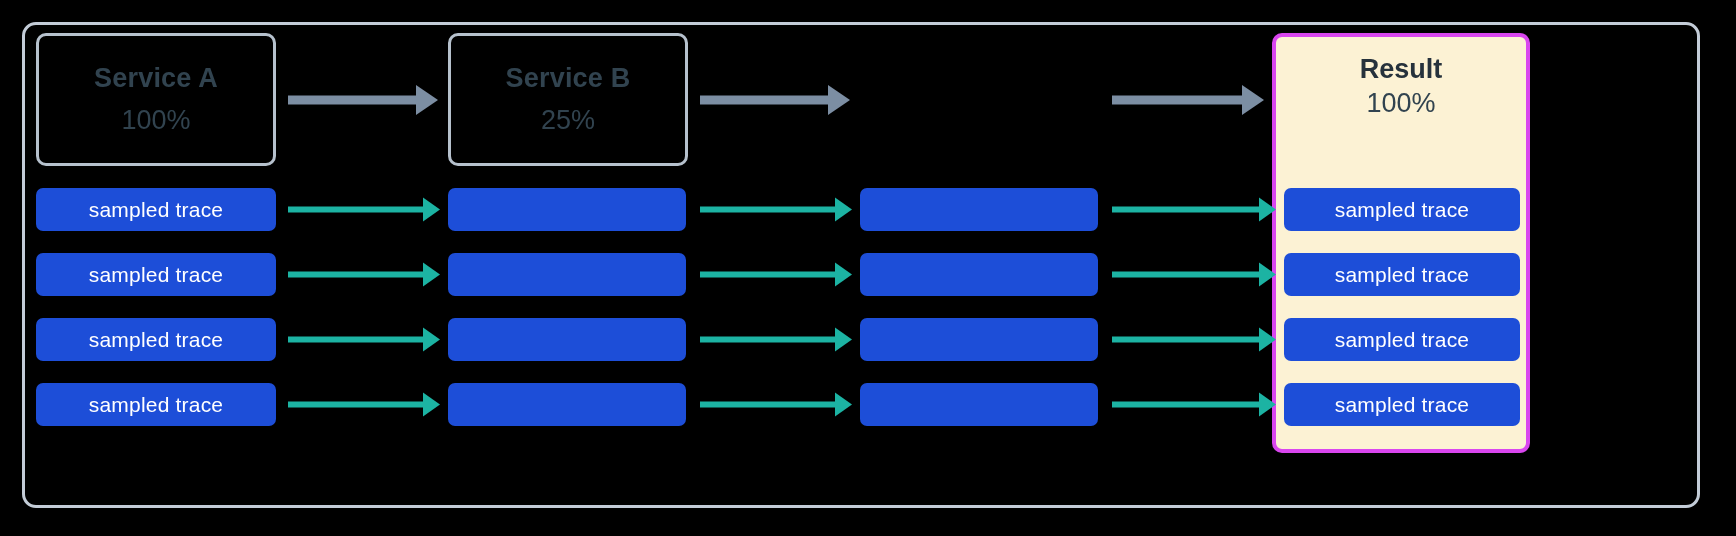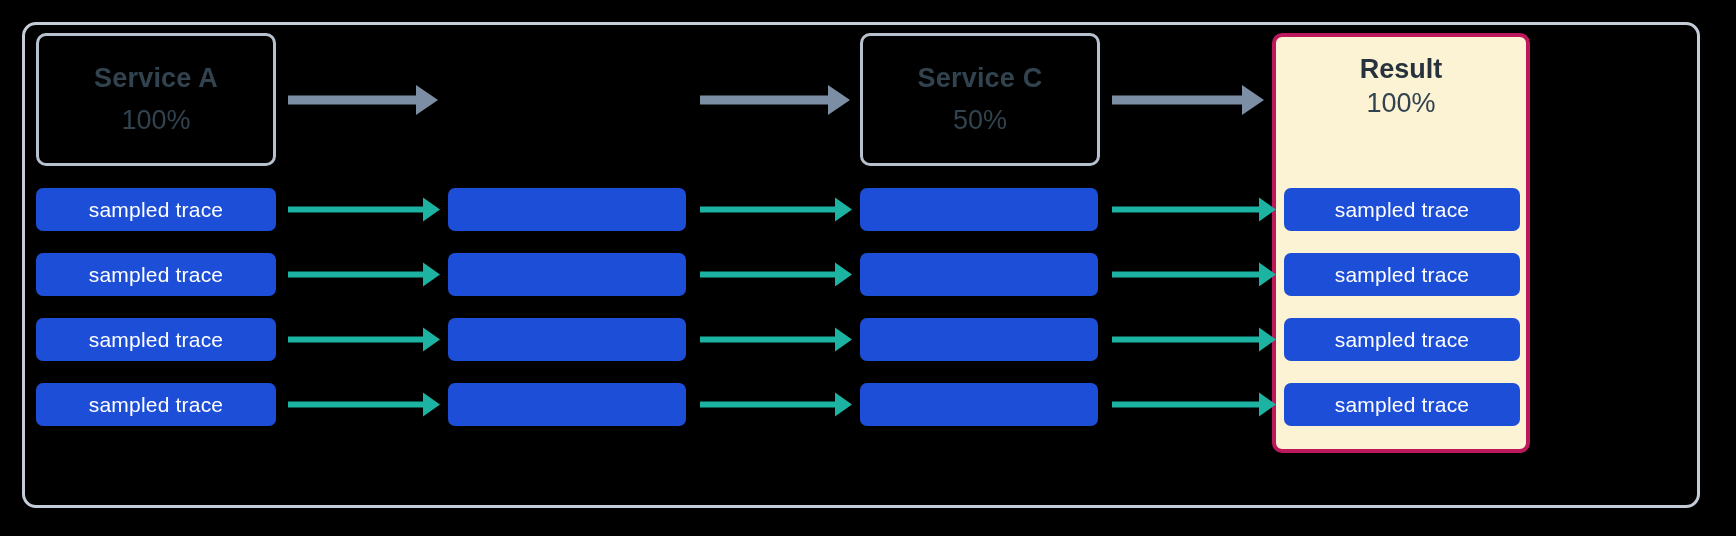--- a/index.html
+++ b/index.html
@@ -20,21 +20,21 @@
     border:3px solid #b6c1cd;border-radius:10px;background:transparent;
     display:flex;flex-direction:column;align-items:center;justify-content:center;
     gap:12px;
   }
   .svc-name{font-size:27px;font-weight:bold;color:#31434f;letter-spacing:.2px;line-height:1.1;}
   .svc-pct{font-size:27px;font-weight:400;color:#31434f;line-height:1.1;}
 
   
   #result-panel{
     position:absolute;box-sizing:border-box;
-    background:#fcf2d4;border:4px solid #be185d;border-radius:10px;
+    background:#fcf2d4;border:4px solid #d946ef;border-radius:10px;
   }
   #result-head{
     position:absolute;left:0;right:0;top:18px;
     display:flex;flex-direction:column;align-items:center;gap:4px;
   }
   #result-title{font-size:27px;font-weight:bold;color:#26323c;line-height:1.1;}
   #result-pct{font-size:27px;font-weight:400;color:#31434f;line-height:1.1;}
 
   
   .trace-bar{
@@ -54,23 +54,23 @@
 <body>
 
 <div id="stage">
 
   <div id="outer-frame"></div>
 
   <div class="svc-box" style="left: 36px; top: 33px; width: 240px; height: 133px;">
     <span class="svc-name">Service A</span>
     <span class="svc-pct">100%</span>
   </div>
-  <div class="svc-box" style="left: 860px; top: 33px; width: 240px; height: 133px;">
-    <span class="svc-name">Service C</span>
-    <span class="svc-pct">50%</span>
+  <div class="svc-box" style="left: 448px; top: 33px; width: 240px; height: 133px;">
+    <span class="svc-name">Service B</span>
+    <span class="svc-pct">25%</span>
   </div>
 
   <div id="result-panel" style="left: 1272px; top: 33px; width: 258px; height: 420px;">
     <div id="result-head">
       <span id="result-title">Result</span>
       <span id="result-pct">100%</span>
     </div>
   </div>
 
   <div id="bars-layer">

